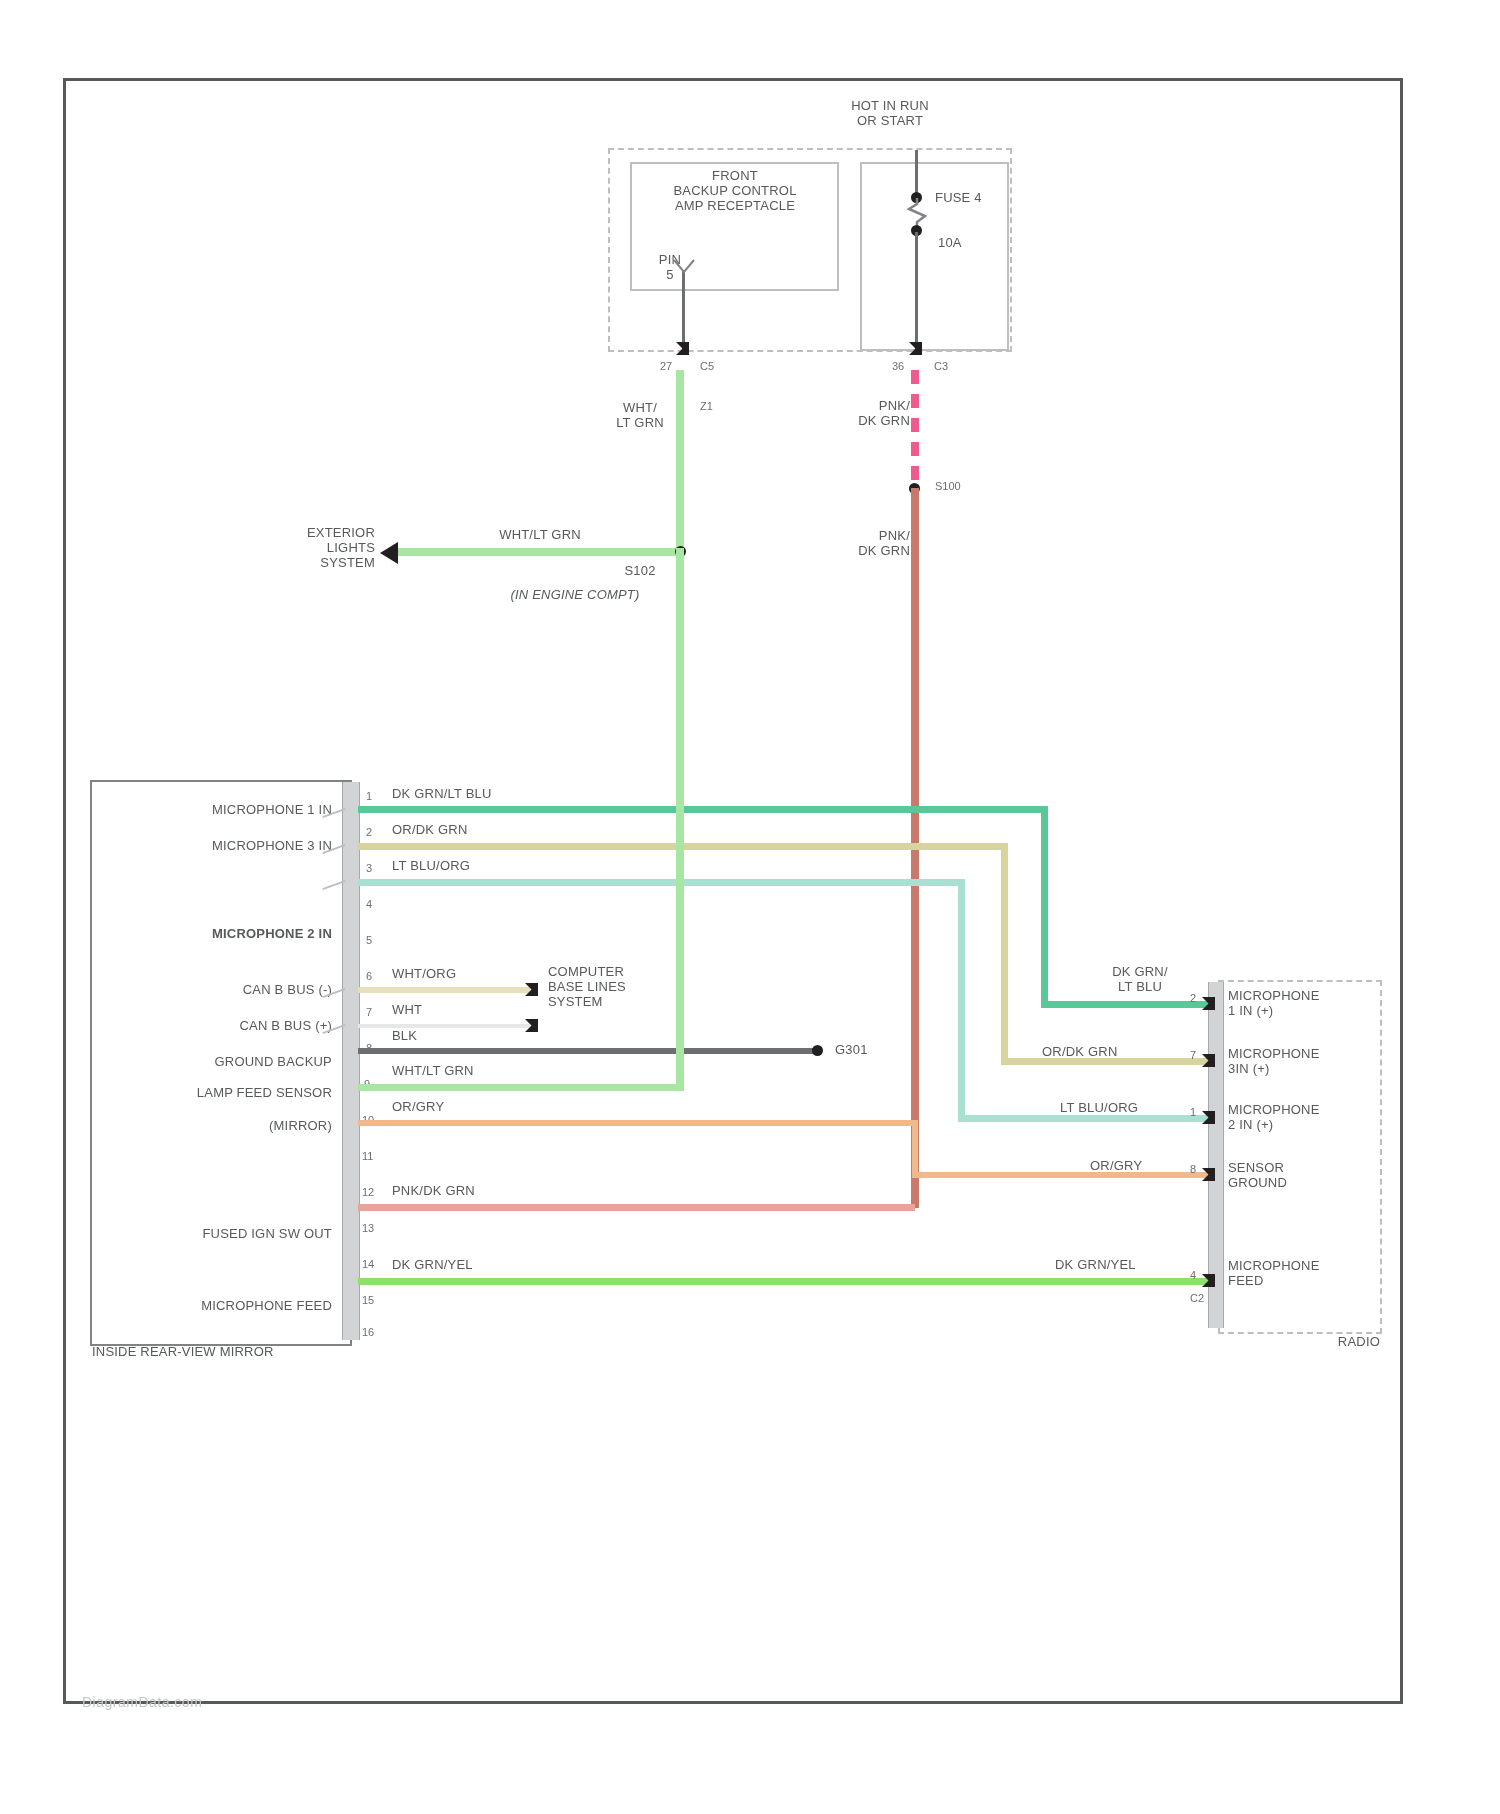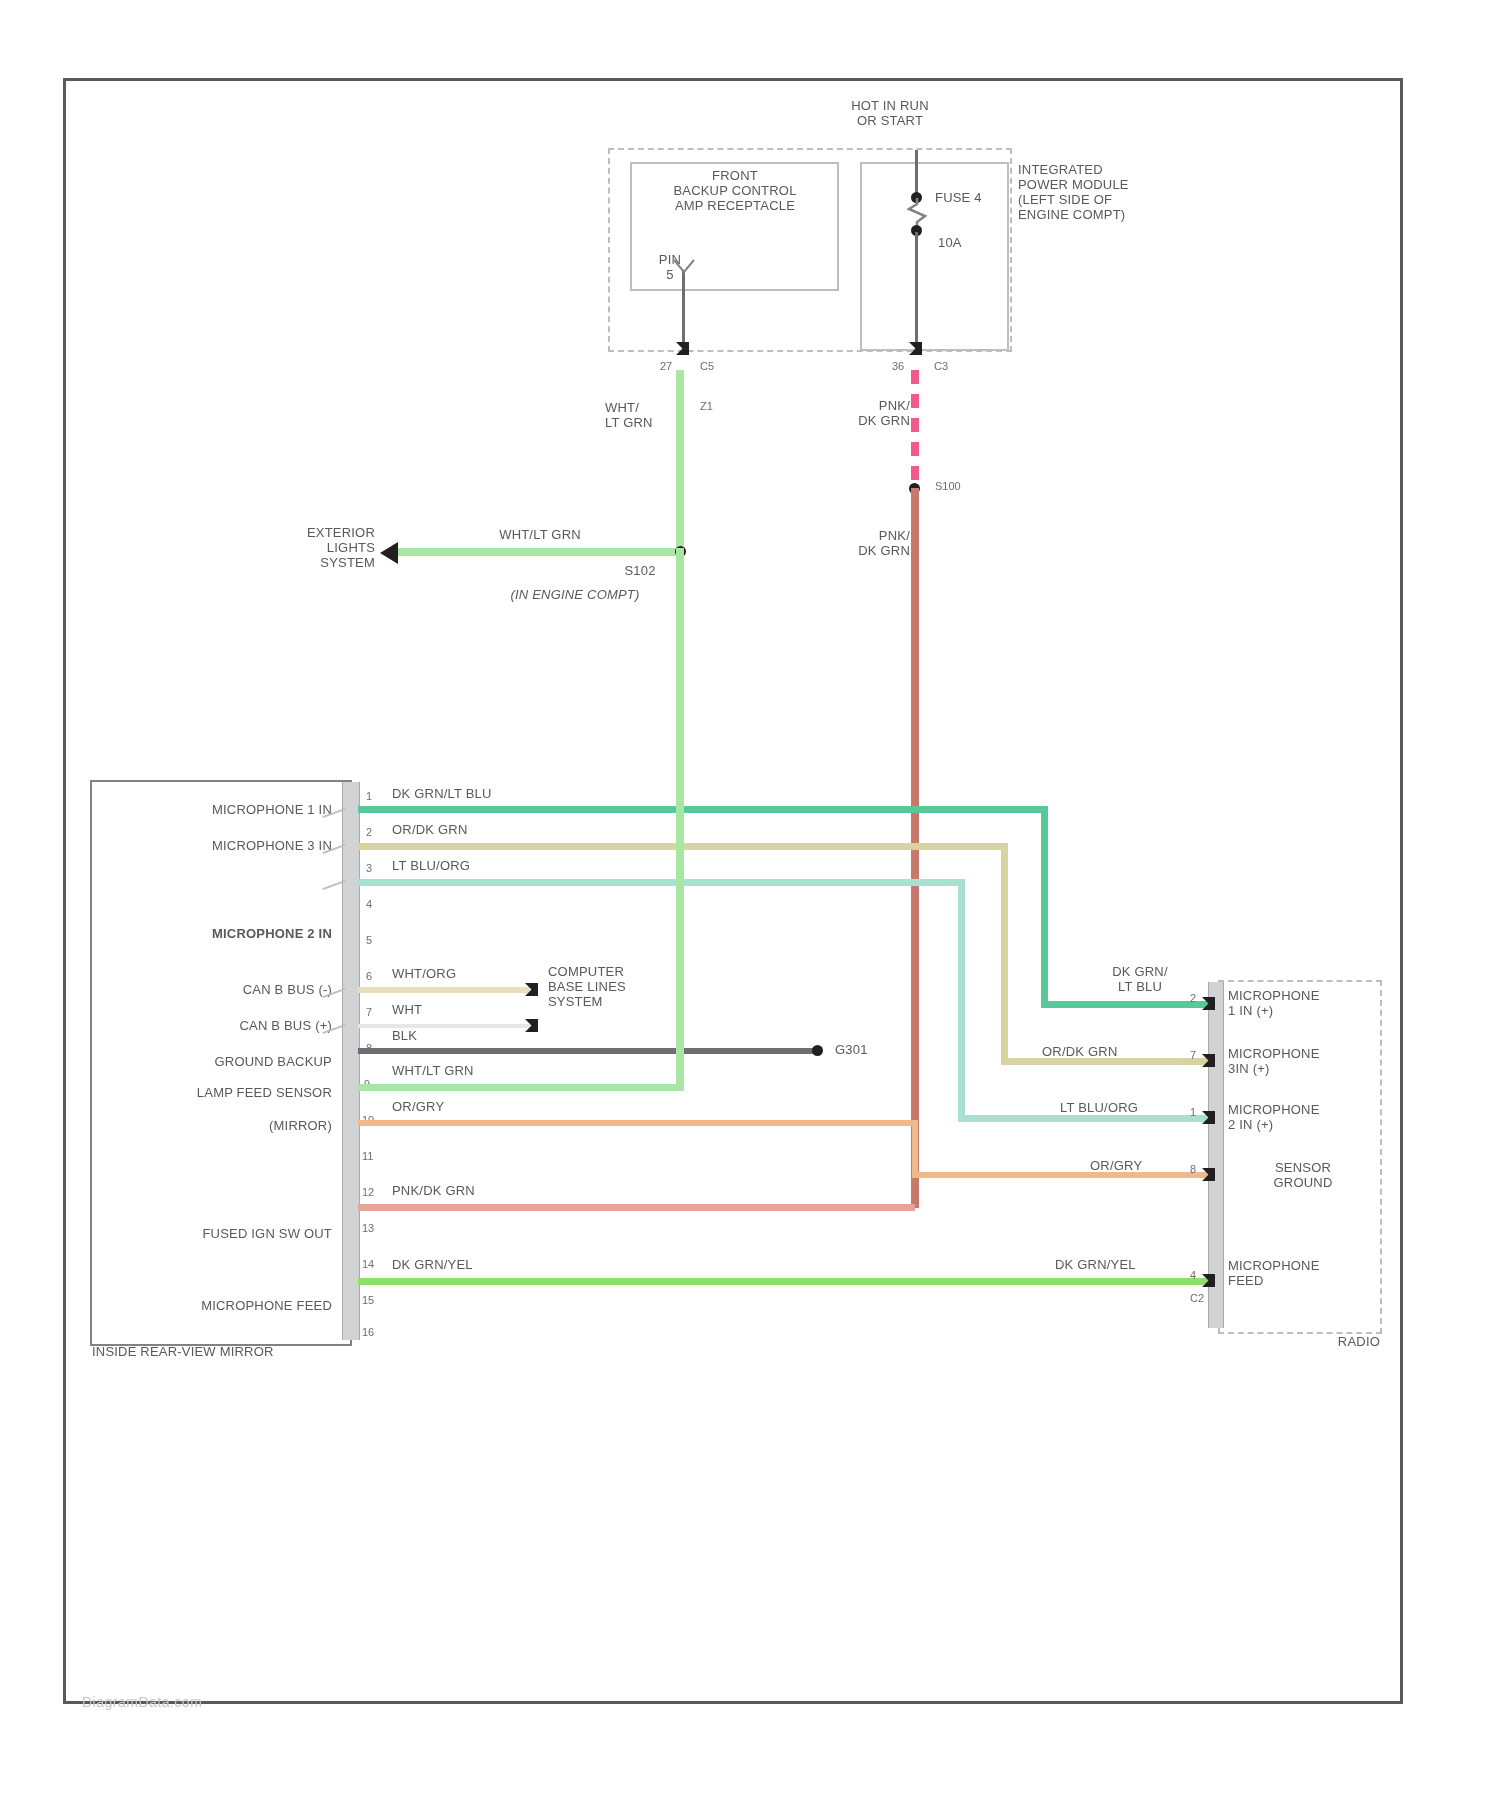--- a/index.html
+++ b/index.html
@@ -66,24 +66,20 @@
 
   <div class="solidbox" style="left:630px;top:162px;width:205px;height:125px;"></div>
   <div class="lbl c" style="left:620px;top:168px;width:230px;">FRONT
 BACKUP CONTROL
 AMP RECEPTACLE</div>
   <div class="lbl c" style="left:640px;top:252px;width:60px;">PIN
 5</div>
 
   <div class="solidbox" style="left:860px;top:162px;width:145px;height:185px;"></div>
 
-  <div class="lbl" style="left:1018px;top:162px;width:200px;">INTEGRATED
-POWER MODULE
-(LEFT SIDE OF
-ENGINE COMPT)</div>
 
   <div class="w wv c-gry" style="left:915px;top:150px;width:3px;height:50px;"></div>
   <div class="dot" style="left:911px;top:192px;"></div>
   <div class="lbl" style="left:935px;top:190px;">FUSE 4</div>
 
   <svg class="fusecoil" style="left:905px;top:198px;" width="24" height="34" viewBox="0 0 24 34">
     <path d="M12 0 L12 6 L4 11 L20 18 L12 24 L12 34" stroke="#808285" stroke-width="2.5" fill="none"></path>
   </svg>
   <div class="dot" style="left:911px;top:225px;"></div>
   <div class="lbl" style="left:938px;top:235px;">10A</div>
@@ -96,21 +92,21 @@
 
   <div class="conn" style="left:676px;top:342px;"></div>
   <div class="conn" style="left:909px;top:342px;"></div>
 
   <div class="pin" style="left:660px;top:360px;">27</div>
   <div class="pin" style="left:700px;top:360px;">C5</div>
   <div class="pin" style="left:892px;top:360px;">36</div>
   <div class="pin" style="left:934px;top:360px;">C3</div>
 
   <div class="w wv c-ltgrn" style="left:676px;top:370px;width:8px;height:430px;"></div>
-  <div class="lbl" style="left:605px;top:400px;width:70px;text-align:left;">WHT/
+  <div class="lbl" style="left:605px;top:400px;width:70px;text-align:center;">WHT/
 LT GRN</div>
   <div class="pin" style="left:700px;top:400px;">Z1</div>
 
   <div class="w wv c-pnk" style="left:911px;top:370px;width:8px;height:115px;background:repeating-linear-gradient(to bottom,#f05a8c 0px,#f05a8c 14px,transparent 14px,transparent 24px);"></div>
   <div class="lbl" style="left:840px;top:398px;width:70px;text-align:right;">PNK/
 DK GRN</div>
 
   <div class="dot" style="left:909px;top:483px;"></div>
   <div class="pin" style="left:935px;top:480px;">S100</div>
 
@@ -224,21 +220,21 @@
   <div class="pin" style="left:1190px;top:1106px;">1</div>
   <div class="pin" style="left:1190px;top:1163px;">8</div>
   <div class="pin" style="left:1190px;top:1269px;">4</div>
 
   <div class="lbl" style="left:1228px;top:988px;width:150px;">MICROPHONE
 1 IN (+)</div>
   <div class="lbl" style="left:1228px;top:1046px;width:150px;">MICROPHONE
 3IN (+)</div>
   <div class="lbl" style="left:1228px;top:1102px;width:150px;">MICROPHONE
 2 IN (+)</div>
-  <div class="lbl" style="left:1228px;top:1160px;width:150px;text-align:center;">SENSOR
+  <div class="lbl" style="left:1228px;top:1160px;width:150px;">SENSOR
 GROUND</div>
   <div class="lbl" style="left:1228px;top:1258px;width:150px;">MICROPHONE
 FEED</div>
   <div class="pin" style="left:1190px;top:1292px;">C2</div>
 
   <div class="lbl c" style="left:1080px;top:964px;width:120px;">DK GRN/
 LT BLU</div>
   <div class="lbl" style="left:1042px;top:1044px;">OR/DK GRN</div>
   <div class="lbl" style="left:1060px;top:1100px;">LT BLU/ORG</div>
   <div class="lbl" style="left:1090px;top:1158px;">OR/GRY</div>

